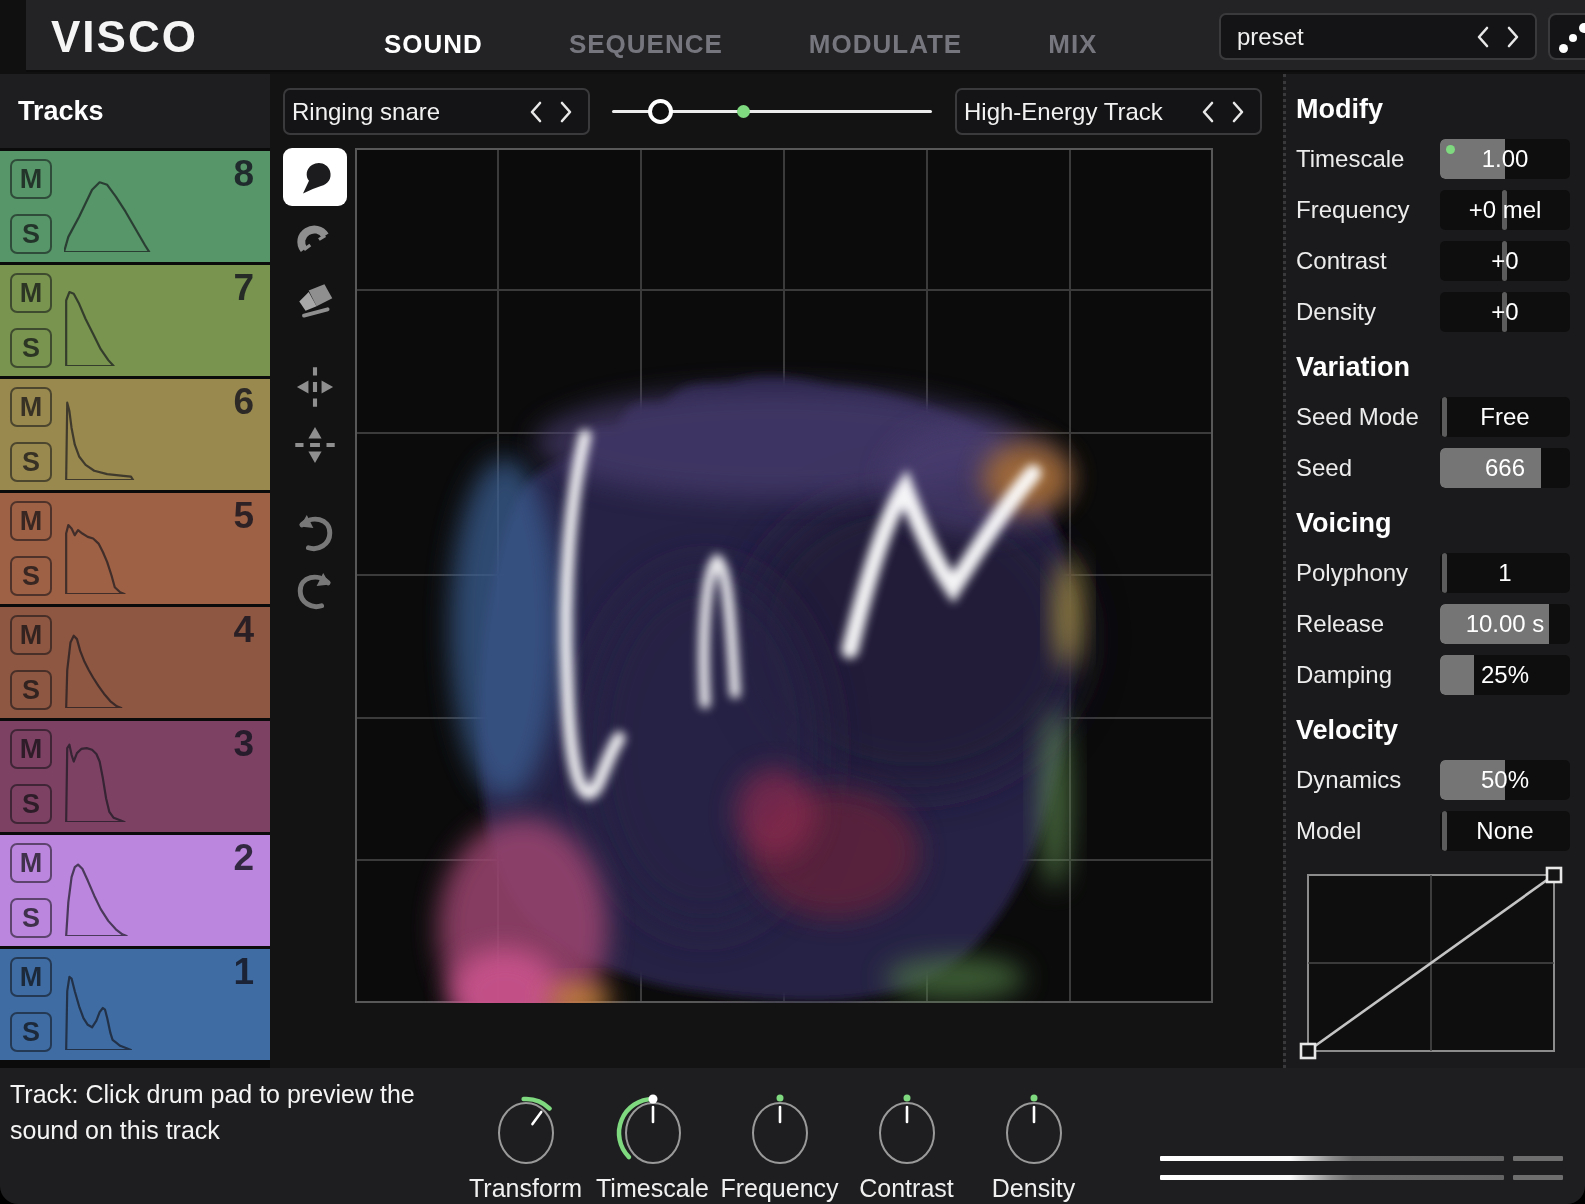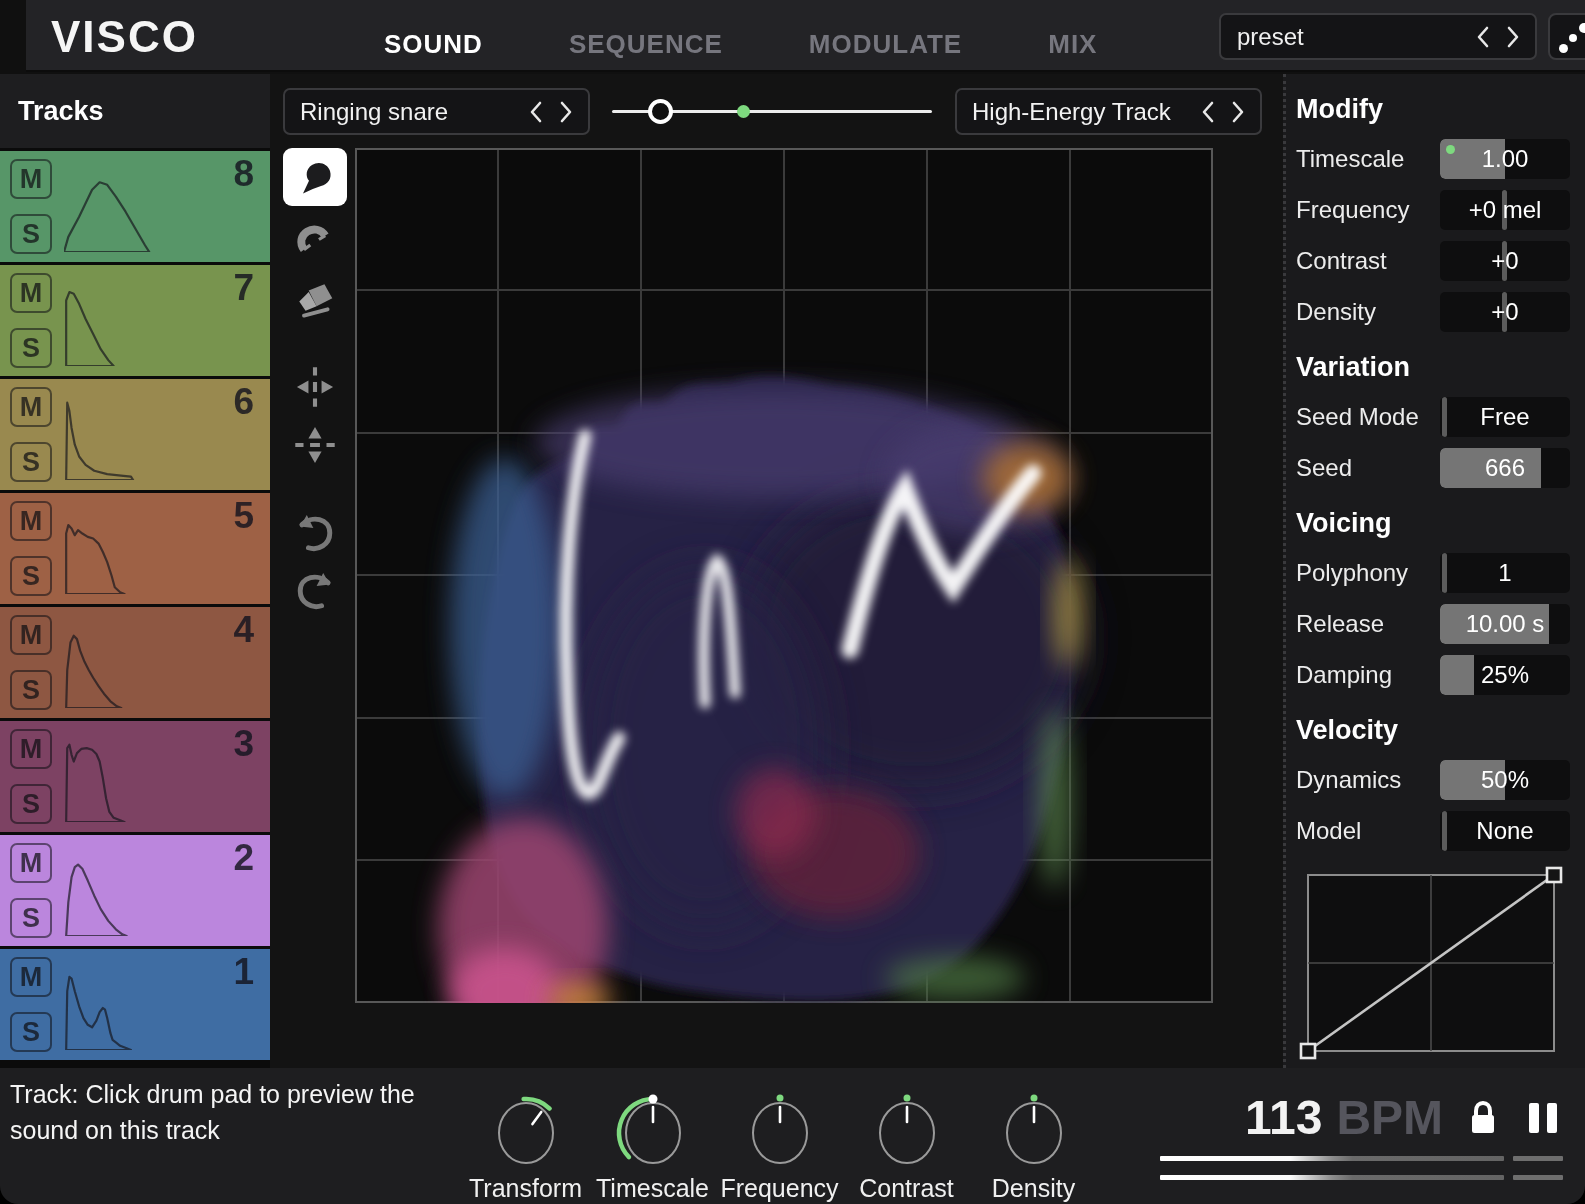--- a/index.html
+++ b/index.html
@@ -29,21 +29,21 @@
   .track { position:relative; height:111px; margin-top:3px; }
   .ms-btn { position:absolute; left:10px; width:42px; height:40px; border:2.5px solid rgba(15,15,20,.55); border-radius:7px; color:rgba(15,15,20,.72); font-size:27px; font-weight:700; display:flex; align-items:center; justify-content:center; }
   .m-btn { top:8px; } .s-btn { bottom:8px; }
   .track-num { position:absolute; right:16px; top:2px; font-size:37px; font-weight:600; color:rgba(20,20,30,.82); }
   .env { position:absolute; left:64px; bottom:10px; width:108px; height:84px; }
   .env polygon { fill:none; stroke:rgba(20,20,28,.68); stroke-width:2.2; vector-effect:non-scaling-stroke; stroke-linejoin:round; }
 
   
   .center { position:absolute; left:270px; top:74px; width:1013px; height:994px; background:#131313; }
   .sel-box { position:absolute; top:14px; width:307px; height:47px; background:#141416; border:2px solid #3a3a3d; border-radius:7px; display:flex; align-items:center; }
-  .sel-box .pv { color:#f2f2f2; font-size:24px; padding-left:15px; flex:1; white-space:nowrap; }
+  .sel-box .pv { color:#f2f2f2; font-size:24px; padding-left:7px; flex:1; white-space:nowrap; }
   .sel-left { left:13px; } .sel-right { left:685px; }
   .morph { position:absolute; left:342px; top:14px; width:320px; height:47px; }
   .morph .line { position:absolute; left:0; right:0; top:22px; height:3px; background:#ececec; border-radius:2px; }
   .morph .handle { position:absolute; top:11px; width:25px; height:25px; border:4.5px solid #fff; border-radius:50%; background:#101010; margin-left:-12px; }
   .morph .gdot { position:absolute; top:17px; width:13px; height:13px; border-radius:50%; margin-left:-6px; }
 
   .tools { position:absolute; left:13px; top:74px; width:64px; }
   .tool { position:relative; width:64px; height:58px; display:flex; align-items:center; justify-content:center; border-radius:9px; }
   .tool.active { background:#fff; }
   .tool svg { display:block; }
@@ -482,32 +482,20 @@
         </div>
         <div class="knob-block">
           <svg width="84" height="80" viewBox="0 0 84 80">
             <ellipse cx="42" cy="41" rx="27" ry="30" fill="none" stroke="#9a9a9a" stroke-width="2"></ellipse>
             <line x1="42" y1="15" x2="42" y2="30" stroke="#fff" stroke-width="2.6" stroke-linecap="round" transform="rotate(0 42 41)"></line>
             <circle cx="42" cy="6" r="3.5" fill="#7ed97f"></circle>
           </svg>
           <div class="knob-label">Density</div>
         </div>
       </div>
-    <div class="bpm-cluster">
-      <span class="bpm-num">113</span>
-      <span class="bpm-unit">BPM</span>
-      <svg class="lock" width="32" height="34" viewBox="0 0 32 34">
-        <path d="M9 15 V10 C9 5 12 2 16 2 C20 2 23 5 23 10 V15" fill="none" stroke="#fff" stroke-width="4"></path>
-        <rect x="5" y="14" width="22" height="18" rx="2.5" fill="#fff"></rect>
-      </svg>
-      <span class="pause">
-          <i></i>
-          <i></i>
-        </span>
-    </div>
     <div class="meters">
       <div class="meter-row">
           <div class="meter-main"></div>
           <div class="meter-tail"></div>
         </div>
       <div class="meter-row">
           <div class="meter-main"></div>
           <div class="meter-tail"></div>
         </div>
     </div>

